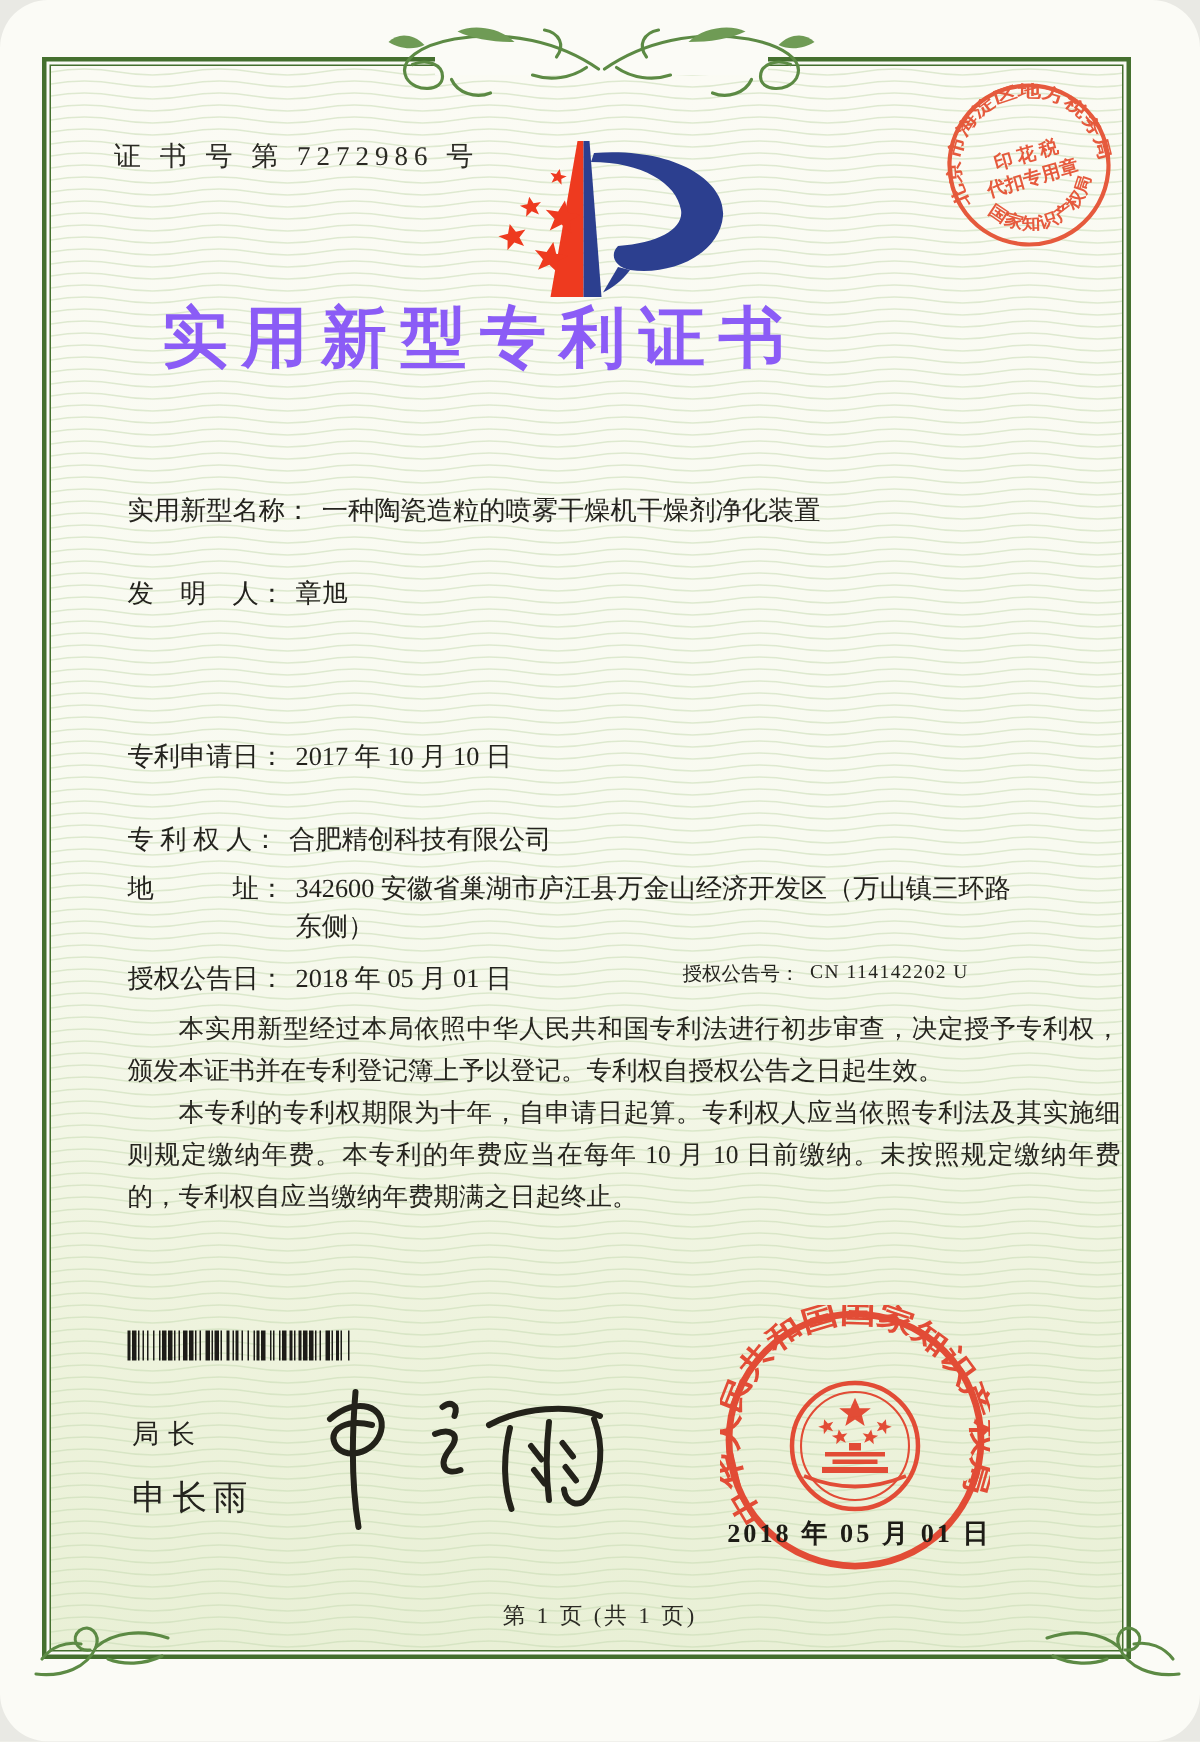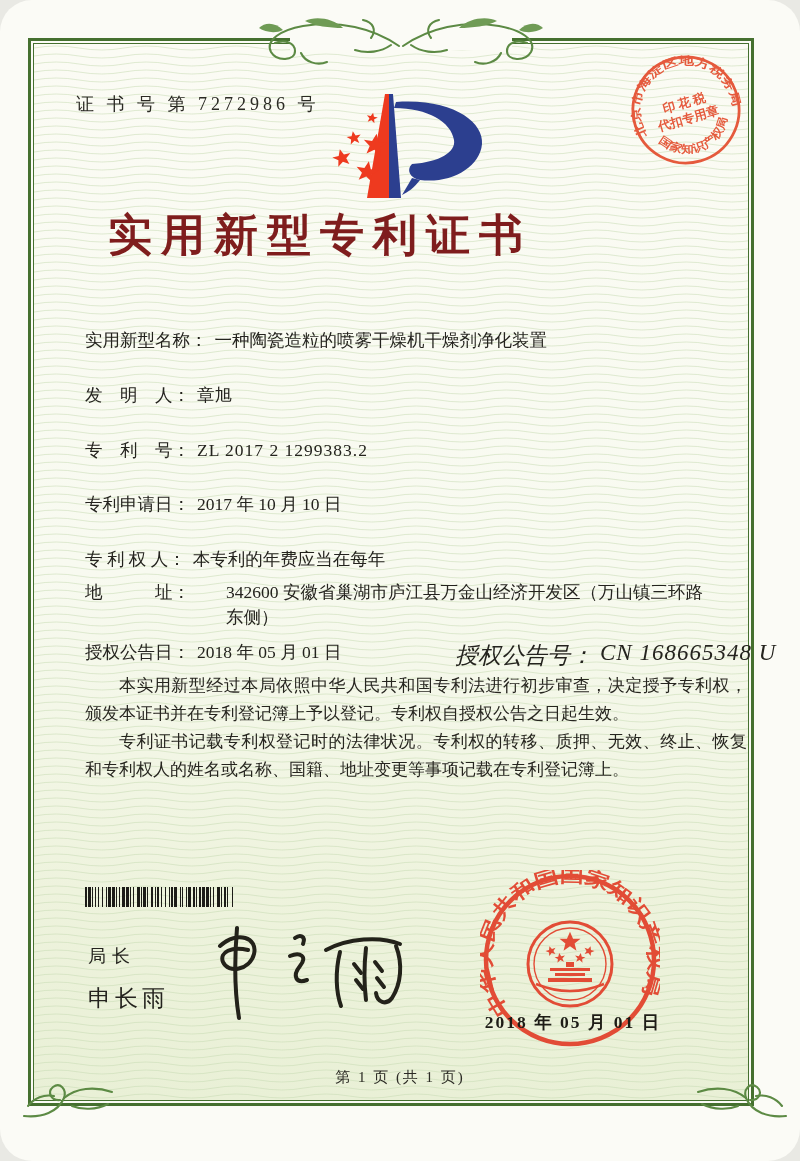--- a/index.html
+++ b/index.html
@@ -21,31 +21,31 @@
     background:linear-gradient(180deg,#fbfbf4 0%,#f8faf0 50%,#eef3dd 80%,#e9f0d6 100%);
   }
   .waves{position:absolute;left:0;top:0;width:100%;height:100%;}
   
   .cert-no{
     position:absolute;left:76px;top:92px;font-size:18px;letter-spacing:4px;color:#2b2a24;
   }
   .logo{position:absolute;left:322px;top:92px;}
   .tax-stamp{position:absolute;left:626px;top:50px;transform:rotate(-16deg);opacity:.92;}
   .title{
-    position:absolute;left:0;top:206px;width:640px;text-align:center;
-    font-size:44px;font-weight:700;letter-spacing:9px;color:#7f1d1d;
+    position:absolute;left:0;top:196px;width:640px;text-align:center;
+    font-size:44px;font-weight:700;letter-spacing:9px;color:#8b5cf6;
   }
   
   .field{position:absolute;left:85px;display:flex;font-size:17.5px;line-height:1.45;}
   .field .lab{flex:none;white-space:pre;}
   .field .val{margin-left:7px;}
   .f0{top:328px;} .f1{top:383px;} .f2{top:438px;} .f3{top:492px;} .f4{top:547px;}
-  .f5{top:580px;gap:29px;} .f5 .val{width:478px;}
+  .f5{top:580px;} .f5 .val{width:478px;}
   .grant-date{top:640px;}
-  .grant-no{position:absolute;left:455px;top:640px;display:flex;font-size:23px;font-style:italic;}
+  .grant-no{position:absolute;left:455px;top:640px;display:flex;font-size:13px;}
   .grant-no .val{margin-left:7px;}
   .mono-num{letter-spacing:1px;}
   
   .paras{
     position:absolute;left:85px;top:672px;width:662px;
     font-size:17px;line-height:1.64;text-align:justify;color:#26251f;
   }
   .paras p{margin:0;text-indent:2em;}
   
   .barcode{position:absolute;left:85px;top:887px;width:212px;height:20px;display:flex;align-items:stretch;}
@@ -155,49 +155,45 @@
   <div class="title">实用新型专利证书</div>
 
   <div class="field f0">
     <span class="lab">实用新型名称：</span>
     <span class="val">一种陶瓷造粒的喷雾干燥机干燥剂净化装置</span>
   </div>
   <div class="field f1">
     <span class="lab">发　明　人：</span>
     <span class="val">章旭</span>
   </div>
-  <div class="field f2">
-    <span class="lab">专　利　号：</span>
-    <span class="val mono-num">ZL 2017 2 1299383.2</span>
-  </div>
   <div class="field f3">
     <span class="lab">专利申请日：</span>
     <span class="val">2017 年 10 月 10 日</span>
   </div>
   <div class="field f4">
     <span class="lab">专 利 权 人：</span>
-    <span class="val">本专利的年费应当在每年</span>
+    <span class="val">合肥精创科技有限公司</span>
   </div>
   <div class="field f5">
     <span class="lab">地　　　址：</span>
     <span class="val">342600 安徽省巢湖市庐江县万金山经济开发区（万山镇三环路东侧）</span>
   </div>
 
   <div class="field grant-date">
     <span class="lab">授权公告日：</span>
     <span class="val">2018 年 05 月 01 日</span>
   </div>
   <div class="grant-no">
     <span class="lab">授权公告号：</span>
-    <span class="val mono-num">CN 168665348 U</span>
+    <span class="val mono-num">CN 114142202 U</span>
   </div>
 
   <div class="paras">
     <p>本实用新型经过本局依照中华人民共和国专利法进行初步审查，决定授予专利权，颁发本证书并在专利登记簿上予以登记。专利权自授权公告之日起生效。</p>
-    <p>专利证书记载专利权登记时的法律状况。专利权的转移、质押、无效、终止、恢复和专利权人的姓名或名称、国籍、地址变更等事项记载在专利登记簿上。</p>
+    <p>本专利的专利权期限为十年，自申请日起算。专利权人应当依照专利法及其实施细则规定缴纳年费。本专利的年费应当在每年 10 月 10 日前缴纳。未按照规定缴纳年费的，专利权自应当缴纳年费期满之日起终止。</p>
   </div>
 
   <div class="barcode">
       <div style="width: 2.3px; flex: 0 0 auto; background: rgb(29, 28, 24);"></div>
       <div style="width: 1.15px; flex: 0 0 auto; background: transparent;"></div>
       <div style="width: 2.3px; flex: 0 0 auto; background: rgb(29, 28, 24);"></div>
       <div style="width: 1.15px; flex: 0 0 auto; background: transparent;"></div>
       <div style="width: 1.15px; flex: 0 0 auto; background: rgb(29, 28, 24);"></div>
       <div style="width: 2.3px; flex: 0 0 auto; background: transparent;"></div>
       <div style="width: 1.15px; flex: 0 0 auto; background: rgb(29, 28, 24);"></div>

